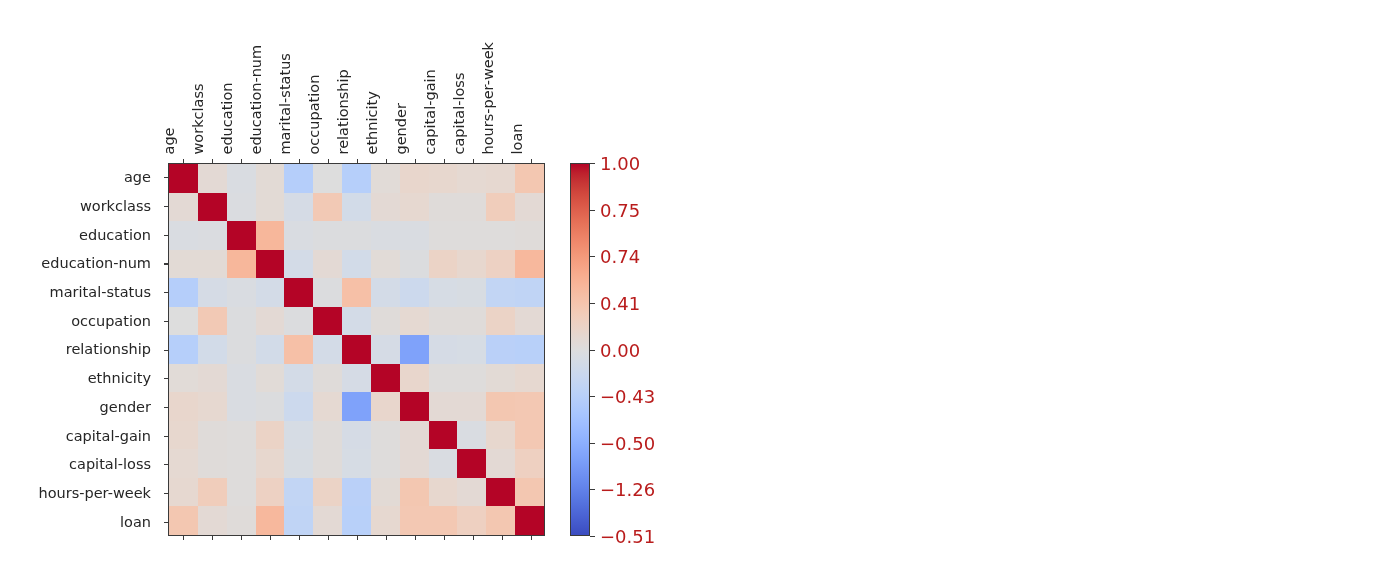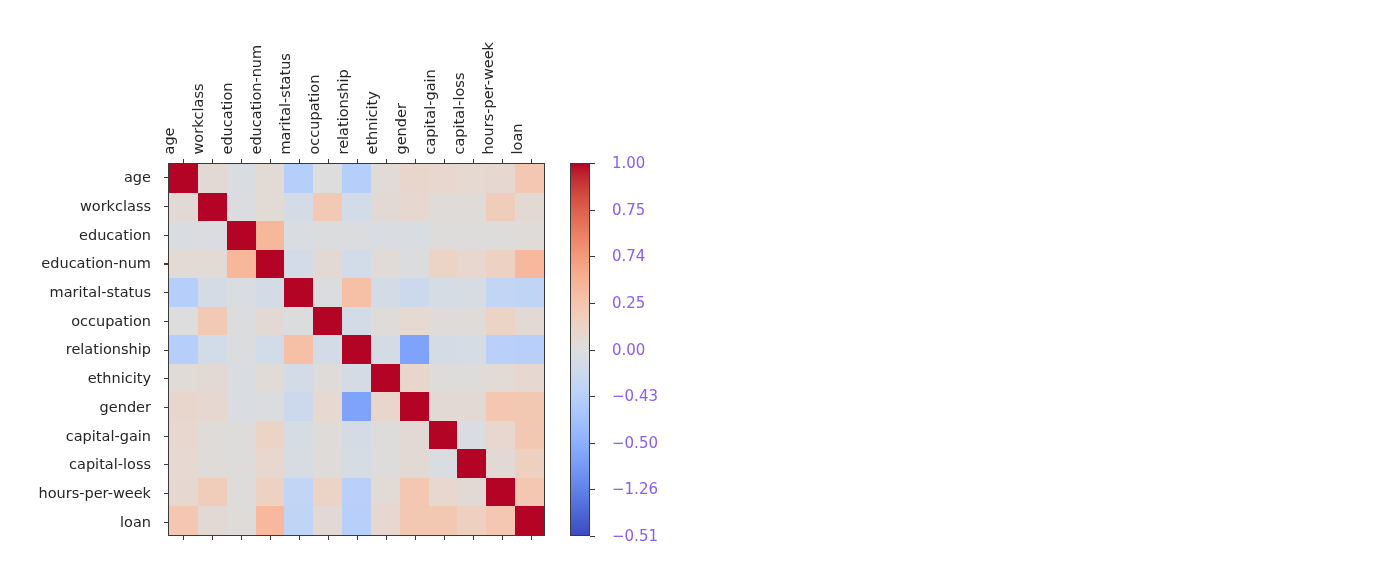--- a/index.html
+++ b/index.html
@@ -138,23 +138,23 @@
   }
   .cb-tick {
     position: absolute;
     left: 20px;
     width: 5px;
     height: 1.1px;
     background: #3a3a3a;
   }
   .cb-ticklabel {
     position: absolute;
-    left: 42px;
-    font-size: 15px;
-    color: #8b5cf6;
+    left: 30px;
+    font-size: 18px;
+    color: #b91c1c;
     transform: translateY(-50%);
     white-space: nowrap;
   }
 </style>
 </head>
 <body>
 
 <div id="figure">
 
   <div id="col-labels">
@@ -435,21 +435,21 @@
     <div id="colorbar-gradient" style="background: linear-gradient(rgb(180, 4, 38) 0%, rgb(190, 33, 45) 2.5%, rgb(198, 53, 53) 5%, rgb(207, 69, 60) 7.5%, rgb(215, 83, 68) 10%, rgb(222, 96, 77) 12.5%, rgb(228, 109, 85) 15%, rgb(233, 121, 94) 17.5%, rgb(238, 132, 104) 20%, rgb(241, 143, 113) 22.5%, rgb(244, 154, 123) 25%, rgb(246, 163, 133) 27.5%, rgb(247, 173, 143) 30%, rgb(247, 181, 153) 32.5%, rgb(246, 189, 163) 35%, rgb(245, 196, 173) 37.5%, rgb(242, 203, 183) 40%, rgb(238, 208, 193) 42.5%, rgb(233, 213, 202) 45%, rgb(227, 217, 212) 47.5%, rgb(221, 221, 221) 50%, rgb(214, 220, 228) 52.5%, rgb(207, 218, 234) 55%, rgb(200, 215, 240) 57.5%, rgb(192, 212, 245) 60%, rgb(184, 208, 249) 62.5%, rgb(176, 202, 252) 65%, rgb(167, 197, 254) 67.5%, rgb(159, 190, 255) 70%, rgb(150, 183, 255) 72.5%, rgb(141, 176, 254) 75%, rgb(132, 167, 252) 77.5%, rgb(123, 159, 249) 80%, rgb(115, 149, 245) 82.5%, rgb(106, 140, 240) 85%, rgb(98, 130, 234) 87.5%, rgb(89, 120, 227) 90%, rgb(81, 109, 219) 92.5%, rgb(74, 98, 211) 95%, rgb(66, 87, 202) 97.5%, rgb(59, 76, 192) 100%);"></div>
   </div>
   <div id="colorbar-ticklabels">
       <div class="cb-tick" style="top: 0px;"></div>
       <div class="cb-ticklabel" style="top: 0px;">1.00</div>
       <div class="cb-tick" style="top: 46.625px;"></div>
       <div class="cb-ticklabel" style="top: 46.625px;">0.75</div>
       <div class="cb-tick" style="top: 93.25px;"></div>
       <div class="cb-ticklabel" style="top: 93.25px;">0.74</div>
       <div class="cb-tick" style="top: 139.875px;"></div>
-      <div class="cb-ticklabel" style="top: 139.875px;">0.25</div>
+      <div class="cb-ticklabel" style="top: 139.875px;">0.41</div>
       <div class="cb-tick" style="top: 186.5px;"></div>
       <div class="cb-ticklabel" style="top: 186.5px;">0.00</div>
       <div class="cb-tick" style="top: 233.125px;"></div>
       <div class="cb-ticklabel" style="top: 233.125px;">−0.43</div>
       <div class="cb-tick" style="top: 279.75px;"></div>
       <div class="cb-ticklabel" style="top: 279.75px;">−0.50</div>
       <div class="cb-tick" style="top: 326.375px;"></div>
       <div class="cb-ticklabel" style="top: 326.375px;">−1.26</div>
       <div class="cb-tick" style="top: 373px;"></div>
       <div class="cb-ticklabel" style="top: 373px;">−0.51</div>

